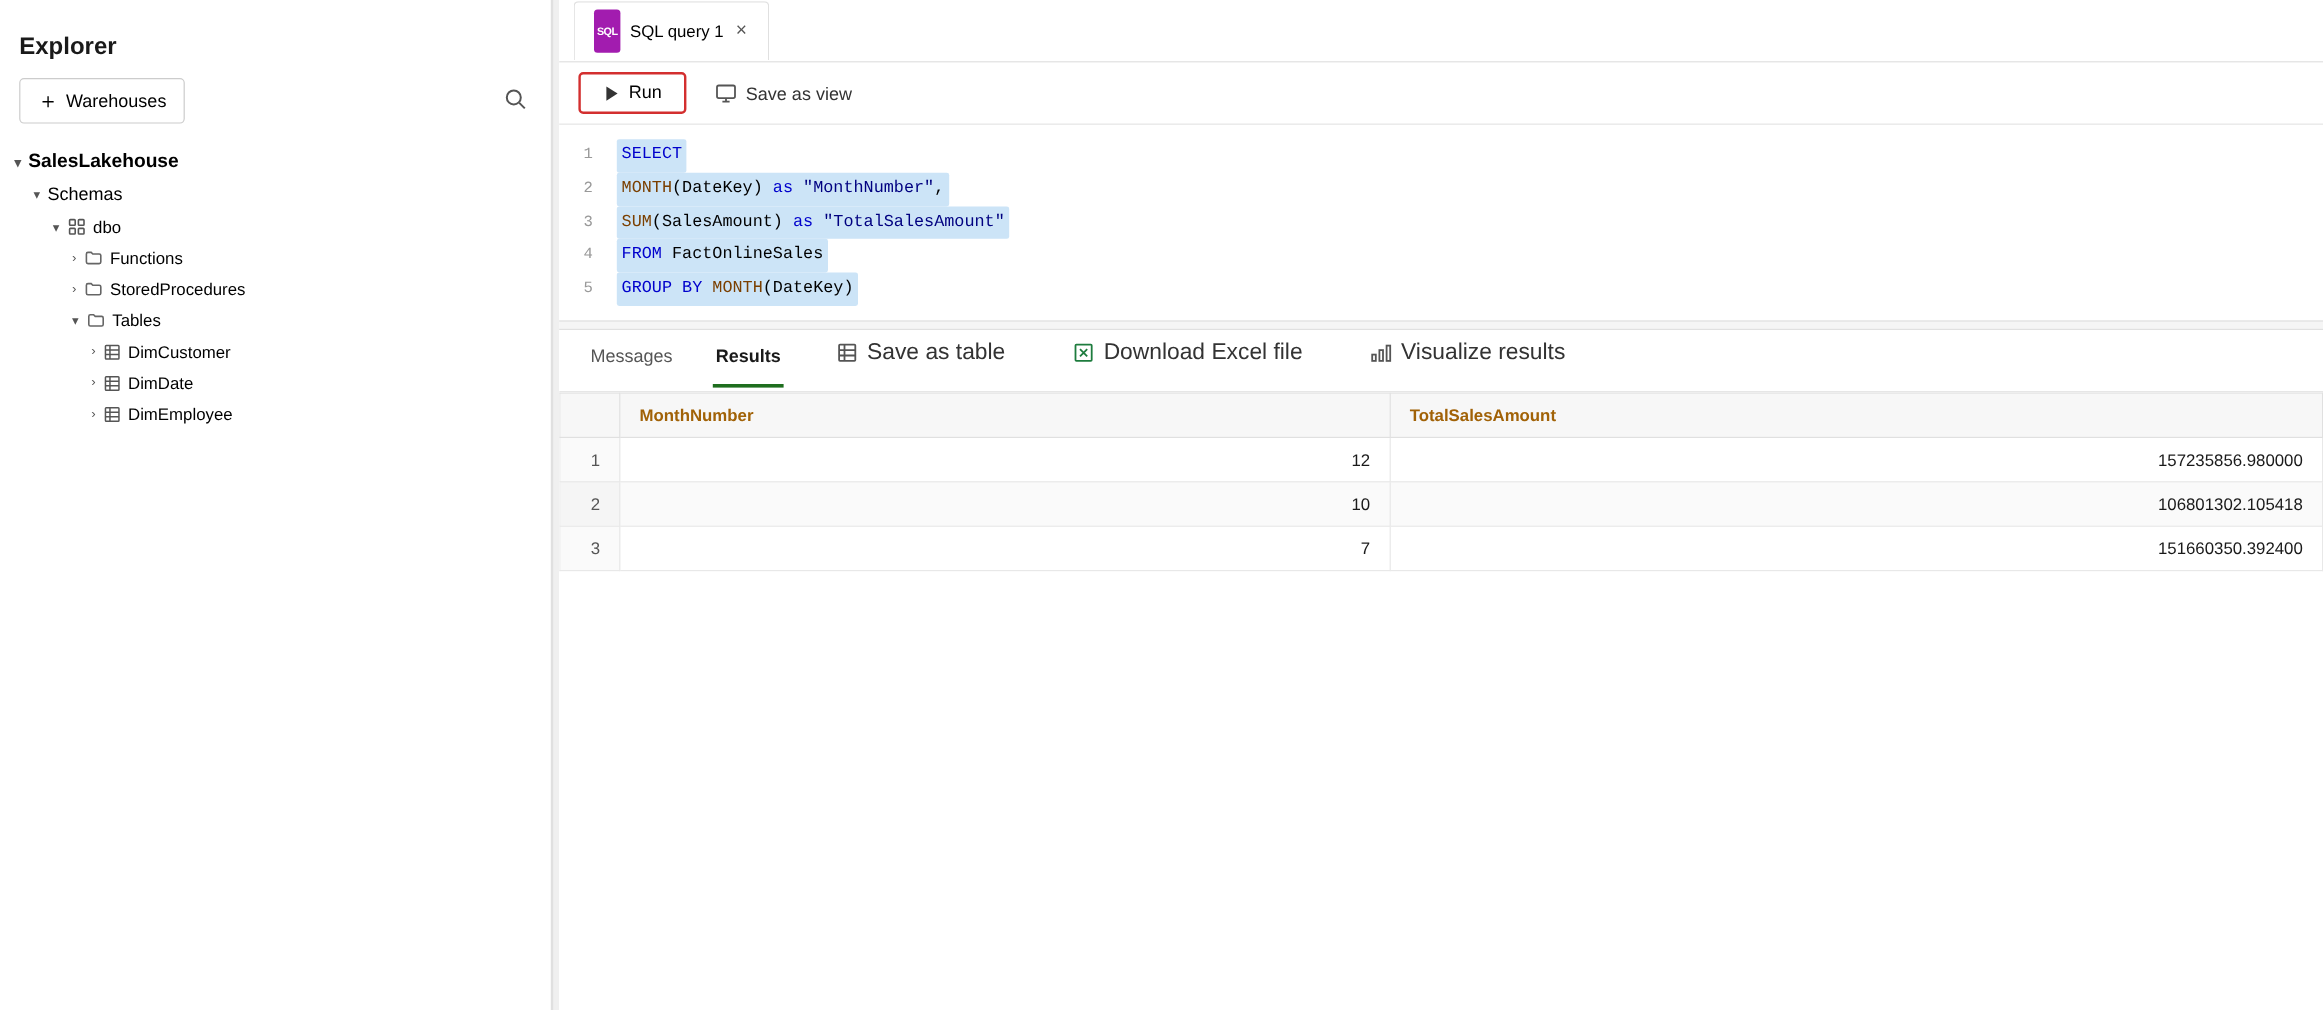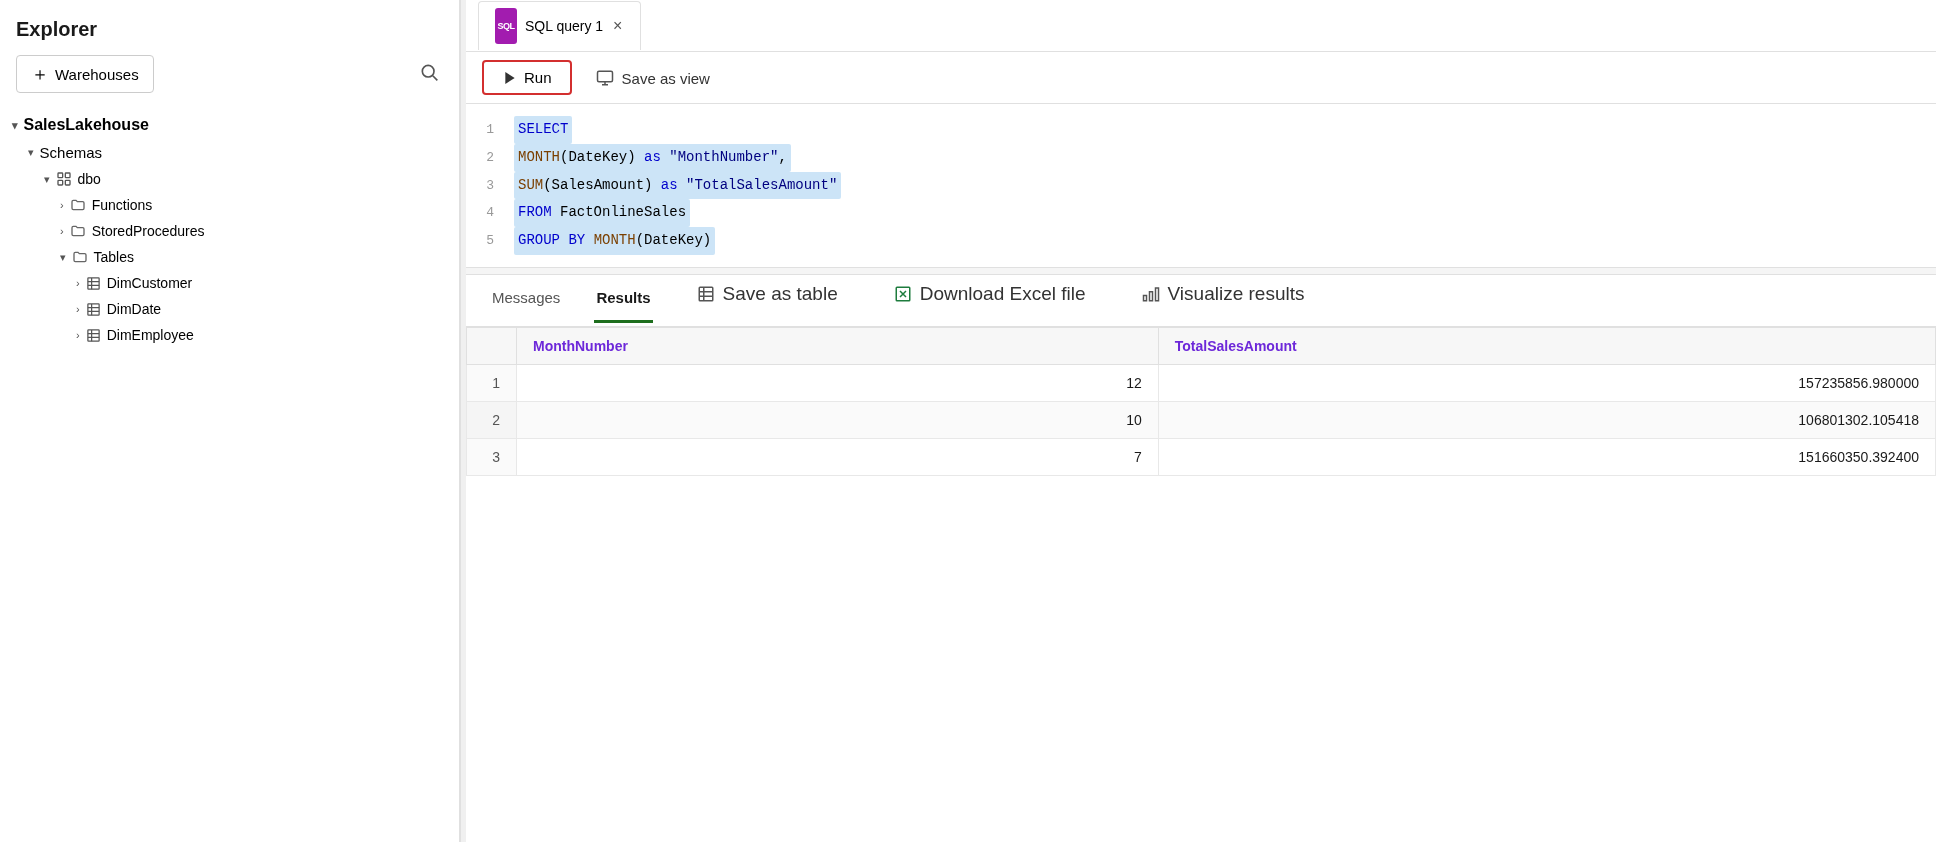--- a/index.html
+++ b/index.html
@@ -8,21 +8,21 @@
     
     .sidebar {
       width: 460px;
       border-right: 1px solid #e0e0e0;
       display: flex;
       flex-direction: column;
       background: #fff;
       flex-shrink: 0;
     }
     .sidebar-header {
-      padding: 18px 16px 8px 16px;
+      padding: 28px 16px 8px 16px;
       font-size: 20px;
       font-weight: 700;
       color: #1a1a1a;
       display: flex;
       justify-content: space-between;
       align-items: flex-end;
     }
     .sidebar-header-left {
       display: flex;
       align-items: center;
@@ -249,21 +249,21 @@
       border-collapse: collapse;
       font-size: 14px;
     }
     .results-table th {
       background: #f7f7f7;
       border: 1px solid #e0e0e0;
       padding: 10px 16px;
       text-align: left;
       font-weight: 600;
       font-size: 14px;
-      color: #6d28d9;
+      color: #a16207;
     }
     .results-table td {
       border: 1px solid #e8e8e8;
       padding: 10px 16px;
       color: #1a1a1a;
       text-align: right;
     }
     .results-table td.row-num {
       color: #555;
       text-align: right;

